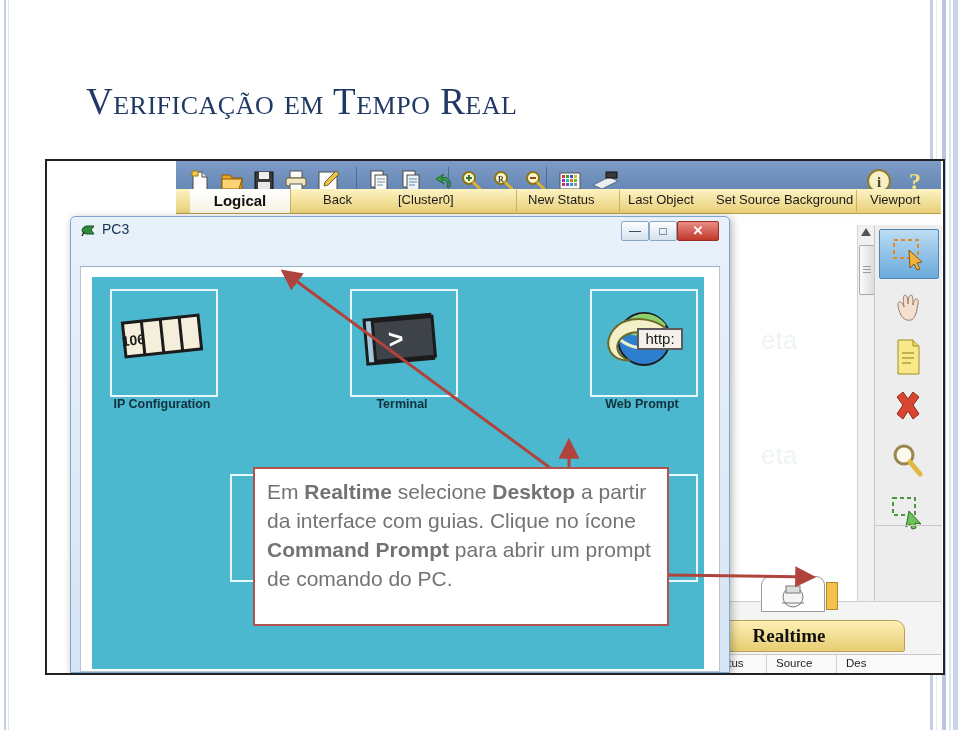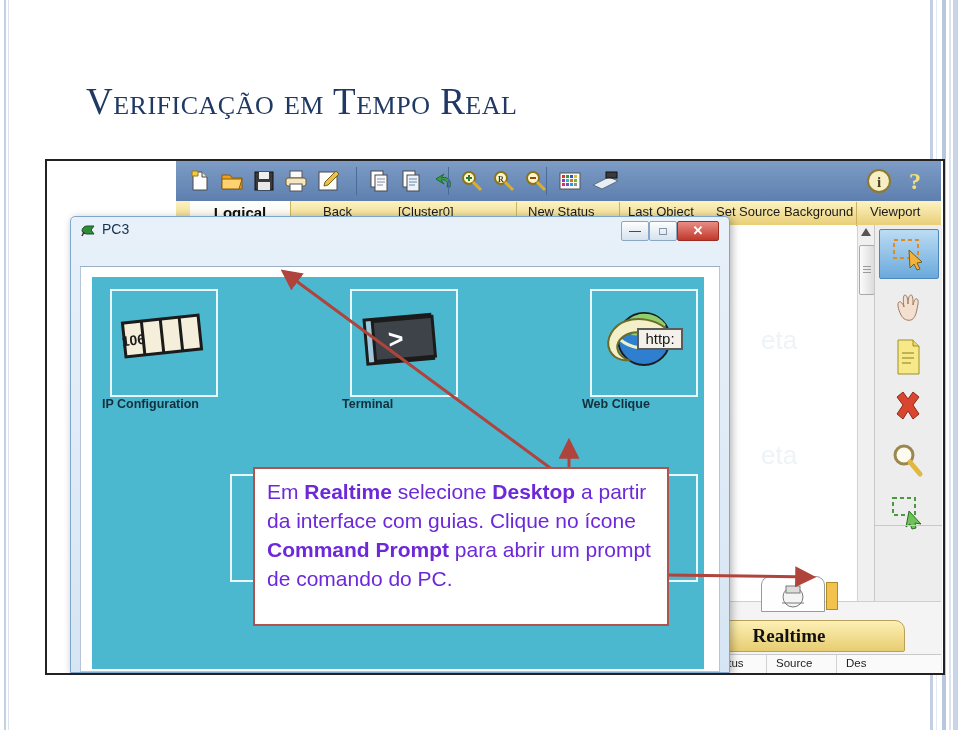--- a/index.html
+++ b/index.html
@@ -36,21 +36,21 @@
   #pt-app{position:absolute;left:129px;top:0px;width:765px;height:510px;background:#fdfdfd;}
   #pt-toolbar{position:absolute;left:0;top:0;width:765px;height:40px;
     background:linear-gradient(#7d9cc6,#5e7fae);border-bottom:1px solid #3d5880;}
   .tb-ico{position:absolute;top:8px;width:24px;height:24px;}
   #tb-sep1{position:absolute;left:180px;top:6px;width:1px;height:28px;background:#4a6a97;}
   #tb-sep2{position:absolute;left:272px;top:6px;width:1px;height:28px;background:#4a6a97;}
   #tb-sep3{position:absolute;left:370px;top:6px;width:1px;height:28px;background:#4a6a97;}
   .tb-info{position:absolute;top:7px;}
 
   
-  #pt-menubar{position:absolute;left:0;top:40px;width:765px;height:24px;
+  #pt-menubar{position:absolute;left:0;top:28px;width:765px;height:24px;
     background:linear-gradient(#fdf3c2,#e8cf77);border-bottom:1px solid #b59b4a;
     font-size:13px;color:#1a1a1a;}
   .menu-item{position:absolute;top:3px;white-space:nowrap;}
   .menu-div{position:absolute;top:1px;width:1px;height:22px;background:#cbb262;}
   #menu-logical{position:absolute;left:14px;top:0px;width:100px;height:24px;
      background:linear-gradient(#ffffff,#f6f2e2);border-right:1px solid #cbb262;
      font-weight:bold;font-size:15px;color:#111;text-align:center;line-height:24px;}
 
   
   #pt-workspace{position:absolute;left:0;top:64px;width:680px;height:446px;background:#fff;}
@@ -111,28 +111,28 @@
   .pctab.active{background:#ffffff;border-color:#9ab0c4;}
   #pc3-tabstrip{position:absolute;left:9px;top:49px;width:640px;height:1px;background:#9ab0c4;}
 
   #pc3-body{position:absolute;left:9px;top:50px;width:638px;height:404px;
      background:#ffffff;border:1px solid #b7c6d4;border-top:none;}
   #desk-panel{position:absolute;left:11px;top:10px;width:612px;height:392px;background:#4cb8cf;}
 
   
   .dicon{position:absolute;width:104px;height:152px;}
   .dicon-box{position:absolute;left:0;top:0;width:104px;height:104px;border:2px solid #eaf7fa;}
-  .dicon-label{position:absolute;left:-8px;top:108px;width:120px;
+  .dicon-label{position:absolute;left:-8px;top:108px;width:120px;text-align:center;
      font-size:12.5px;font-weight:bold;color:#11303c;line-height:15px;}
 
   
   #callout{position:absolute;left:253px;top:467px;width:412px;height:155px;
      background:#ffffff;border:2px solid #b0524d;z-index:40;}
   #callout-text{position:absolute;left:12px;top:8px;width:392px;
-     font-size:21px;line-height:29px;color:#6d28d9;}
+     font-size:21px;line-height:29px;color:#737373;}
   #callout-text b{font-weight:bold;}
 
   svg.ann{position:absolute;left:0;top:0;width:960px;height:730px;
      pointer-events:none;z-index:35;}
 </style>
 </head>
 <body>
 
 <div class="stripe" id="stripe-l1"></div>
 <div class="stripe" id="stripe-l2"></div>
@@ -421,21 +421,21 @@
           <div class="dicon-box">
             <svg width="100" height="100" viewBox="0 0 100 100">
               <circle cx="52" cy="48" r="26" fill="#2f7fd0" stroke="#1b1b1b" stroke-width="2"></circle>
               <path d="M30 36a26 26 0 0 1 44-2c-8 8-22 12-34 10z" fill="#8fcf6a"></path>
               <path d="M26 46c6 8 22 14 36 10" fill="none" stroke="#e9f2c8" stroke-width="3"></path>
               <path d="M18 60c-6-12 4-26 16-30 14-5 30 0 38 6 6 5 4 10-3 9-10-1-20-6-30-3-10 3-16 10-13 18 2 6 10 9 10 9s-12 2-18-9z" fill="#f3efc9" stroke="#6b6b2a" stroke-width="2"></path>
               <rect x="46" y="38" width="44" height="20" fill="#f3f1ea" stroke="#5b5b5b" stroke-width="2"></rect>
               <text x="68" y="53" font-size="15" text-anchor="middle" fill="#1b1b1b" font-family="Liberation Sans, sans-serif">http:</text>
             </svg>
           </div>
-          <div class="dicon-label">Web Clique</div>
+          <div class="dicon-label">Web Prompt</div>
         </div>
 
 
         <div class="dicon-box" style="position:absolute;left:138px;top:197px"></div>
         <div class="dicon-box" style="position:absolute;left:258px;top:197px"></div>
         <div class="dicon-box" style="position:absolute;left:378px;top:197px"></div>
         <div class="dicon-box" style="position:absolute;left:498px;top:197px"></div>
       </div>
     </div>
   </div>

